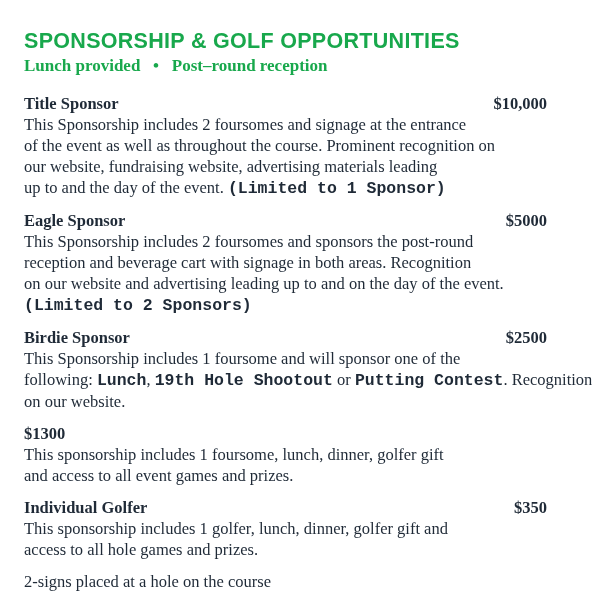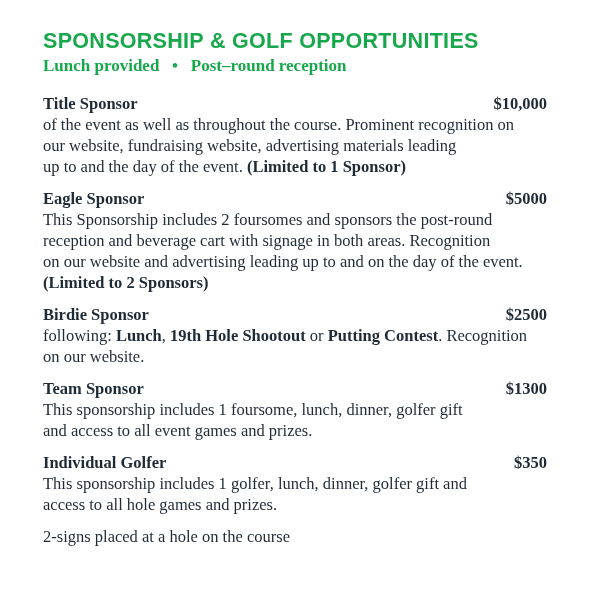--- a/index.html
+++ b/index.html
@@ -11,21 +11,21 @@
   html, body {
     margin: 0;
     width: 600px;
     height: 608px;
     background: var(--bg);
     overflow: hidden;
   }
   .page {
     width: 600px;
     height: 608px;
-    padding: 29px 53px 0 43px;
+    padding: 29px 53px 0 24px;
     font-family: "Liberation Serif", serif;
     color: var(--ink);
   }
   .page-title {
     font-family: "Liberation Sans", sans-serif;
     font-weight: 800;
     font-size: 21.5px;
     line-height: 25px;
     letter-spacing: 0.3px;
     color: var(--green);
@@ -54,59 +54,60 @@
     font-size: 16.5px;
     line-height: 21px;
   }
   .name { white-space: nowrap; }
   .price { white-space: nowrap; text-align: left; }
   .line {
     font-size: 16.5px;
     line-height: 21px;
     white-space: nowrap;
   }
-  .b { font-weight: 700; }
+  .b { font-weight: 700; font-family: Liberation Mono, monospace; }
 </style>
 </head>
 <body>
 
 <div class="page">
   <div class="page-title">SPONSORSHIP &amp; GOLF OPPORTUNITIES</div>
   <div class="page-subtitle">Lunch provided   •   Post–round reception</div>
   <div class="sections">
       <section class="section">
         <div class="head">
           <span class="name">Title Sponsor</span>
           <span class="price">$10,000</span>
         </div>
+        <div class="line"><span>This Sponsorship includes 2 foursomes and signage at the entrance</span></div>
         <div class="line"><span>of the event as well as throughout the course. Prominent recognition on</span></div>
         <div class="line"><span>our website, fundraising website, advertising materials leading</span></div>
         <div class="line"><span>up to and the day of the event. </span><span class="b">(Limited to 1 Sponsor)</span></div>
       </section>
       <section class="section">
         <div class="head">
           <span class="name">Eagle Sponsor</span>
           <span class="price">$5000</span>
         </div>
         <div class="line"><span>This Sponsorship includes 2 foursomes and sponsors the post-round</span></div>
         <div class="line"><span>reception and beverage cart with signage in both areas. Recognition</span></div>
         <div class="line"><span>on our website and advertising leading up to and on the day of the event.</span></div>
         <div class="line"><span class="b">(Limited to 2 Sponsors)</span></div>
       </section>
       <section class="section">
         <div class="head">
           <span class="name">Birdie Sponsor</span>
           <span class="price">$2500</span>
         </div>
+        <div class="line"><span>This Sponsorship includes 1 foursome and will sponsor one of the</span></div>
         <div class="line"><span>following: </span><span class="b">Lunch</span><span>, </span><span class="b">19th Hole Shootout</span><span> or </span><span class="b">Putting Contest</span><span>. Recognition</span></div>
         <div class="line"><span>on our website.</span></div>
       </section>
       <section class="section">
         <div class="head">
-          <span class="name">Team Sponsor</span>
           <span class="price">$1300</span>
         </div>
         <div class="line"><span>This sponsorship includes 1 foursome, lunch, dinner, golfer gift</span></div>
         <div class="line"><span>and access to all event games and prizes.</span></div>
       </section>
       <section class="section">
         <div class="head">
           <span class="name">Individual Golfer</span>
           <span class="price">$350</span>
         </div>

